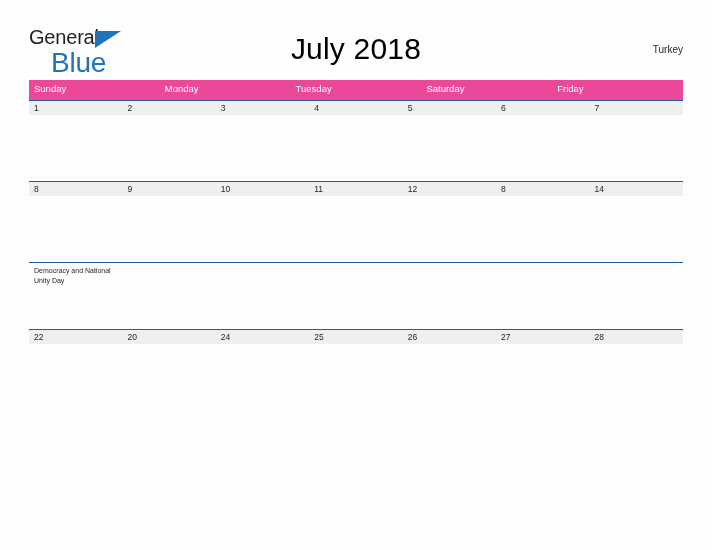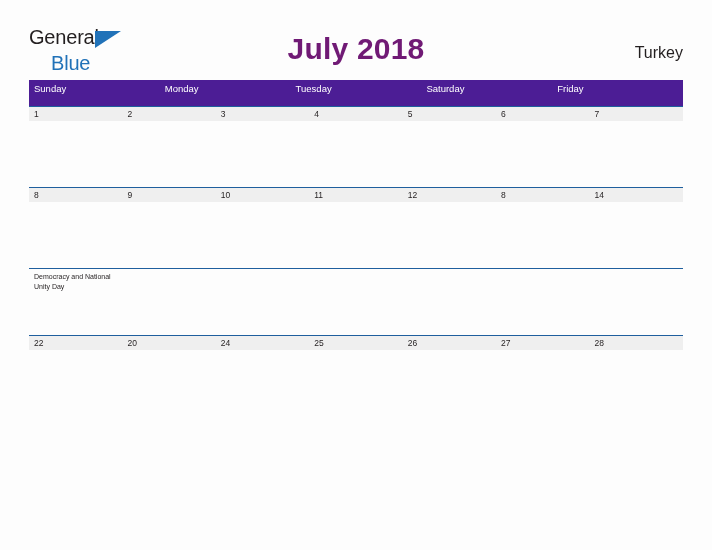--- a/index.html
+++ b/index.html
@@ -44,69 +44,69 @@
     font-size: 20px;
     letter-spacing: -0.2px;
     color: #231f20;
     line-height: 22px;
     white-space: nowrap;
   }
   .logo-blue {
     position: absolute;
     left: 22px;
     top: 26px;
-    font-size: 20px;
+    font-size: 28px;
     letter-spacing: -0.2px;
     color: #2172b8;
     line-height: 22px;
     white-space: nowrap;
   }
   .logo-triangle {
     position: absolute;
     left: 66px;
     top: 5px;
     width: 26px;
     height: 17px;
   }
 
   .title {
     position: absolute;
     left: 0;
     right: 0;
     top: 6px;
     text-align: center;
     font-size: 30px;
-    font-weight: bold;
+    font-weight: normal;
     letter-spacing: 0.2px;
-    color: #701a75;
+    color: #000000;
   }
 
   .region {
     position: absolute;
     right: 0;
     top: 18px;
-    font-size: 16px;
+    font-size: 10px;
     color: #231f20;
     text-align: center;
     white-space: nowrap;
   }
 
   
   .calendar {
     position: absolute;
     left: 29px;
     top: 80px;
     width: 654px;
   }
 
   .weekday-row {
     display: flex;
     width: 100%;
-    background: #4c1d95;
-    height: 26px;
+    background: #ec4899;
+    height: 20px;
   }
   .weekday-cell {
     flex: 1 1 0;
     font-size: 9.5px;
     color: #ffffff;
     line-height: 18px;
     padding-left: 5px;
     box-sizing: border-box;
     white-space: nowrap;
     overflow: hidden;

